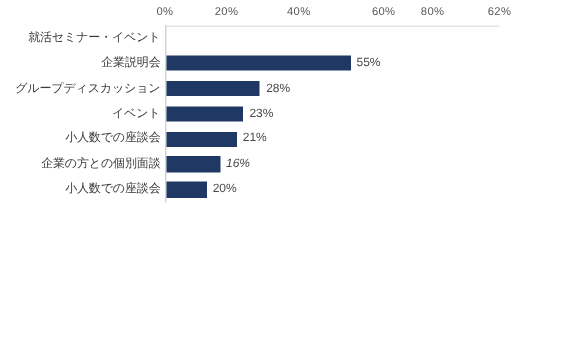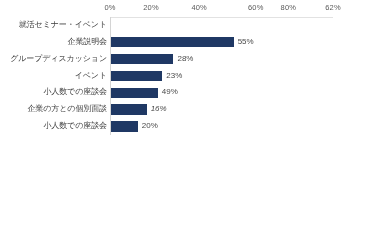--- a/index.html
+++ b/index.html
@@ -141,21 +141,21 @@
       <div class="bar-row" style="top: 33.7143px; width: 223px;">
         <div class="bar" style="width: 62.44px; background: rgb(31, 56, 100);"></div>
         <div class="bar-value" style="left: 66.44px;">28%</div>
       </div>
       <div class="bar-row" style="top: 50.5714px; width: 223px;">
         <div class="bar" style="width: 51.29px; background: rgb(31, 56, 100);"></div>
         <div class="bar-value" style="left: 55.29px;">23%</div>
       </div>
       <div class="bar-row" style="top: 67.4286px; width: 223px;">
         <div class="bar" style="width: 46.83px; background: rgb(31, 56, 100);"></div>
-        <div class="bar-value" style="left: 50.83px;">49%</div>
+        <div class="bar-value" style="left: 50.83px;">21%</div>
       </div>
       <div class="bar-row" style="top: 84.2857px; width: 223px; font-style: italic;">
         <div class="bar" style="width: 35.68px; background: rgb(31, 56, 100);"></div>
         <div class="bar-value" style="left: 39.68px;">16%</div>
       </div>
       <div class="bar-row" style="top: 101.143px; width: 223px;">
         <div class="bar" style="width: 26.76px; background: rgb(31, 56, 100);"></div>
         <div class="bar-value" style="left: 30.76px;">20%</div>
       </div>
     </div>

